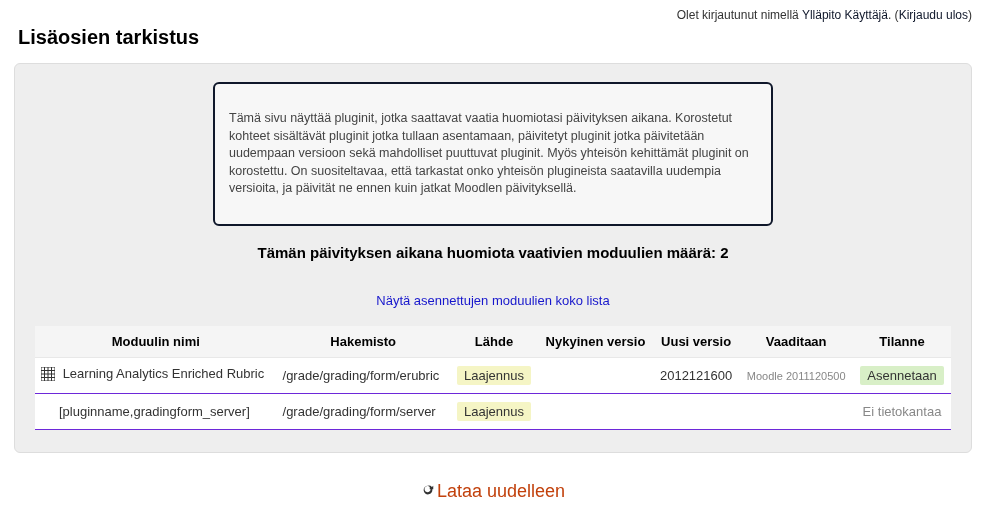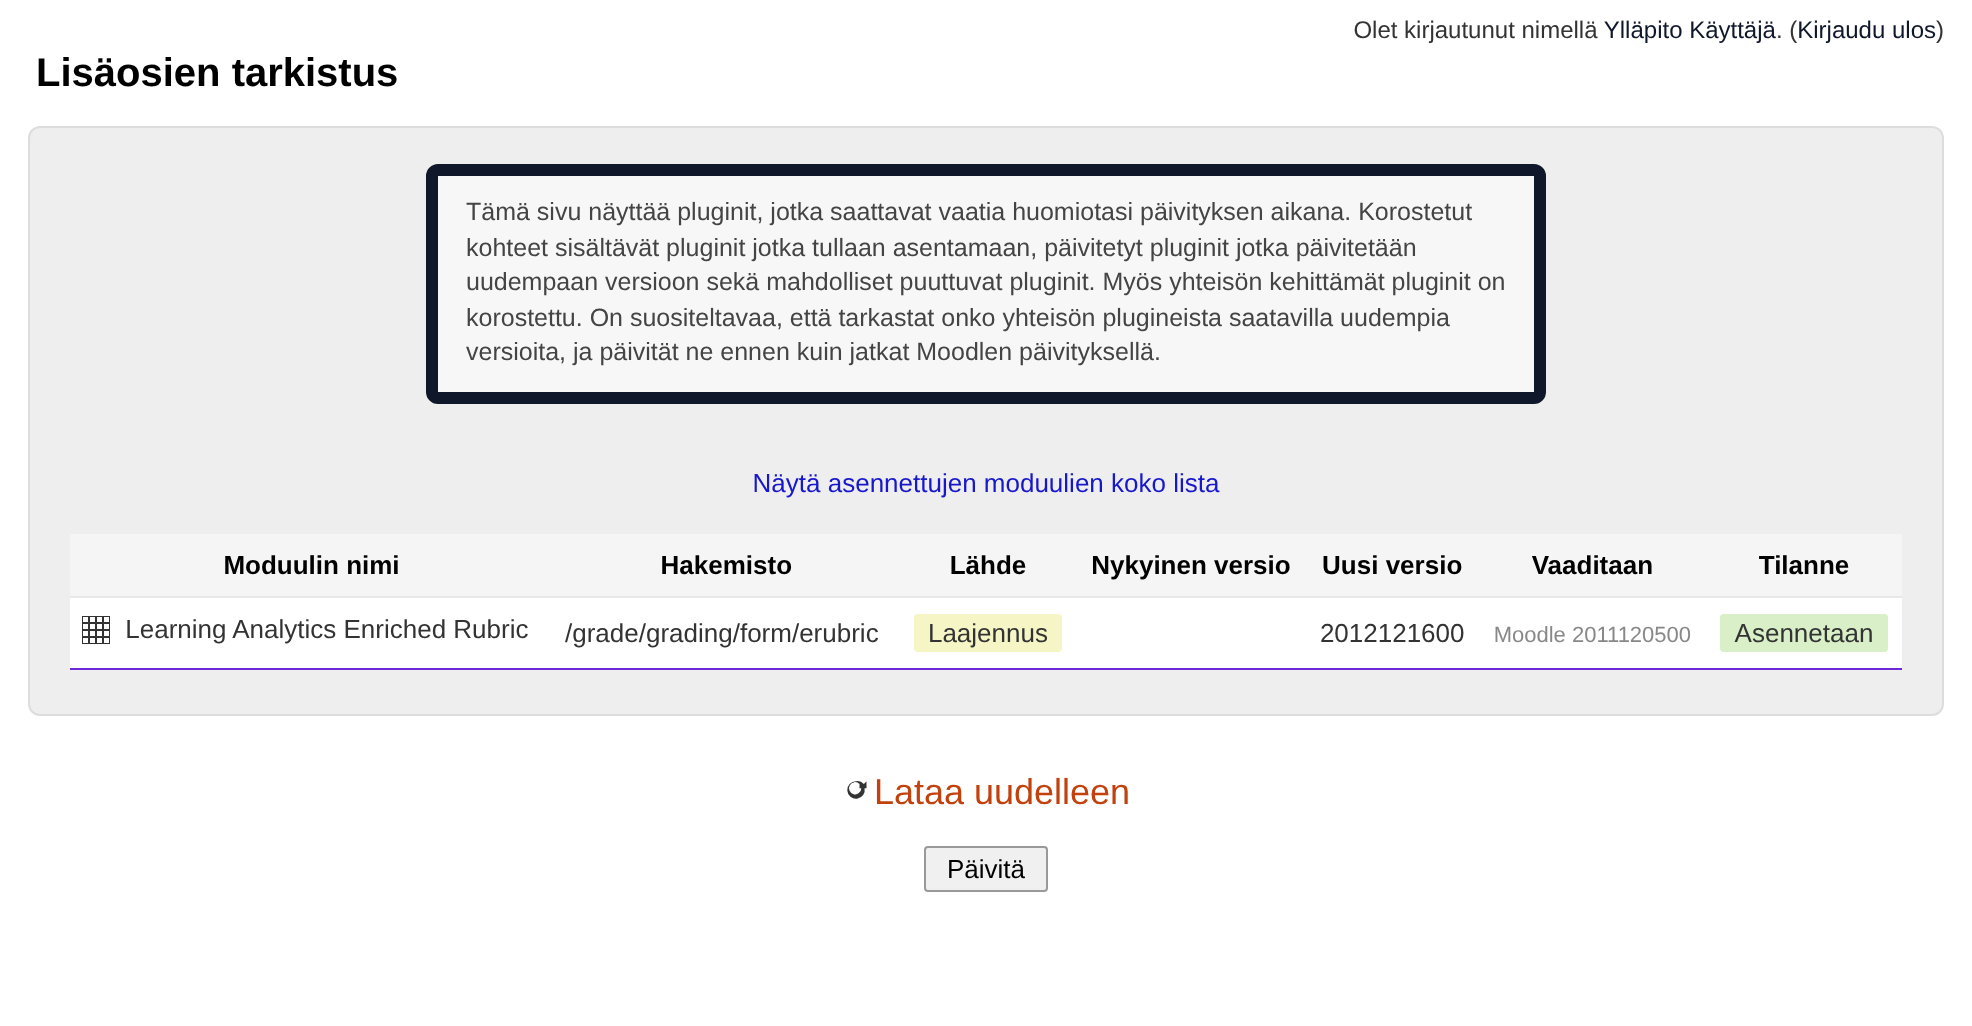--- a/index.html
+++ b/index.html
@@ -26,23 +26,23 @@
       margin: 0 14px;
       background: #eee;
       border: 1px solid #ddd;
       border-radius: 6px;
       padding: 14px 20px 22px;
     }
     .info-box {
       margin: 4px auto 18px;
       width: 560px;
       background: #f7f7f7;
-      border: 6px solid #0f172a;
+      border: 2px solid #0f172a;
       border-radius: 6px;
-      padding: 10px 14px;
+      padding: 26px 14px;
       font-size: 12.5px;
       line-height: 1.4;
       color: #444;
     }
     h2.count-heading {
       text-align: center;
       font-size: 15px;
       font-weight: bold;
       color: #000;
       margin-bottom: 12px;
@@ -146,20 +146,21 @@
 <div class="topbar">
   <span>Olet kirjautunut nimellä </span><a href="#">Ylläpito Käyttäjä</a><span>. (</span><a href="#">Kirjaudu ulos</a><span>)</span>
 </div>
 
 <h1 class="page-title">Lisäosien tarkistus</h1>
 
 <div class="panel">
 
   <div class="info-box">Tämä sivu näyttää pluginit, jotka saattavat vaatia huomiotasi päivityksen aikana. Korostetut kohteet sisältävät pluginit jotka tullaan asentamaan, päivitetyt pluginit jotka päivitetään uudempaan versioon sekä mahdolliset puuttuvat pluginit. Myös yhteisön kehittämät pluginit on korostettu. On suositeltavaa, että tarkastat onko yhteisön plugineista saatavilla uudempia versioita, ja päivität ne ennen kuin jatkat Moodlen päivityksellä.</div>
 
+  <h2 class="count-heading">Tämän päivityksen aikana huomiota vaativien moduulien määrä: 2</h2>
 
   <div class="center-link">
     <a href="#">Näytä asennettujen moduulien koko lista</a>
   </div>
 
   <table class="plugins">
     <thead>
       <tr>
         <th>Moduulin nimi</th>
         <th>Hakemisto</th>
@@ -186,20 +187,31 @@
           </span>
           <span>Learning Analytics Enriched Rubric</span>
         </td>
         <td class="dir-cell">/grade/grading/form/erubric</td>
         <td><span class="badge-source">Laajennus</span></td>
         <td></td>
         <td>2012121600</td>
         <td><span class="muted-small">Moodle 2011120500</span></td>
         <td><span class="badge-install">Asennetaan</span></td>
       </tr>
+      <tr class="body-row">
+        <td class="name-cell">
+          <span style="padding-left:18px;">[pluginname,gradingform_server]</span>
+        </td>
+        <td class="dir-cell">/grade/grading/form/server</td>
+        <td><span class="badge-source">Laajennus</span></td>
+        <td></td>
+        <td></td>
+        <td><span class="muted-small"></span></td>
+        <td><span class="status-grey">Ei tietokantaa</span></td>
+      </tr>
     </tbody>
   </table>
 
 </div>
 
 <div class="footer-actions">
   <a href="#" class="reload-link">
     <span class="reload-icon">
       <svg width="14" height="14" viewBox="0 0 16 16">
         <path d="M8 3a5 5 0 1 0 4.9 4H11a3.5 3.5 0 1 1-1-2.45V7h4V3l-1.5 1.5A5 5 0 0 0 8 3z" fill="#333"></path>

